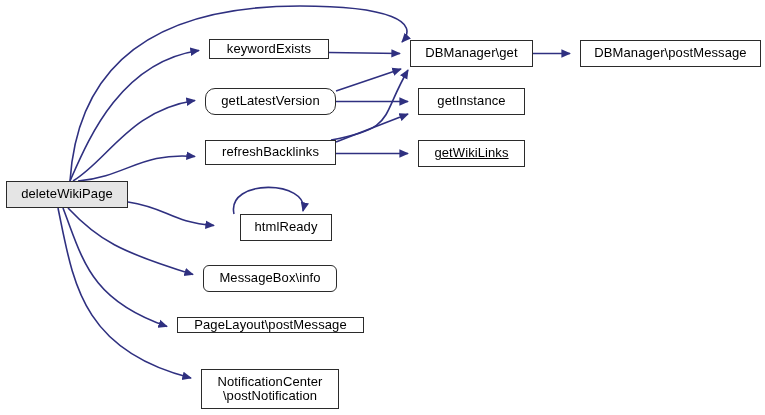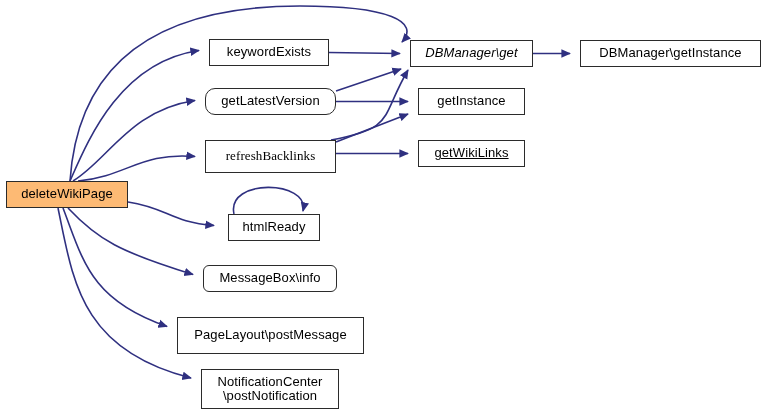--- a/index.html
+++ b/index.html
@@ -33,21 +33,21 @@
     line-height: 1.08;
     display: flex;
     align-items: center;
     justify-content: center;
     text-align: center;
     white-space: pre-line;
     letter-spacing: 0.1px;
     z-index: 2;
   }
   .node.root {
-    background: #fdba74;
+    background: #e5e5e5;
     border: 1px solid #2b2b2b;
   }
   .node .lbl {
     display: block;
     width: 100%;
     white-space: pre-line;
   }
 </style>
 </head>
 <body>
@@ -76,27 +76,27 @@
         <path d="M 336 101.5 L 408 101.5" marker-end="url(#arrow)"></path>
         <path d="M 331 140 C 396 128, 380 118, 408 70" marker-end="url(#arrow)"></path>
         <path d="M 336 142 L 408 114" marker-end="url(#arrow)"></path>
         <path d="M 336 153.5 L 408 153.5" marker-end="url(#arrow)"></path>
         <path d="M 234 214 C 226 178, 310 180, 303 211" marker-end="url(#arrow)"></path>
       </g>
   </svg>
 
   <div id="nodes">
       <div class="node root" style="left: 6px; top: 181px; width: 122px; height: 27px;"><span class="lbl">deleteWikiPage</span></div>
-      <div class="node" style="left: 209px; top: 39px; width: 120px; height: 27px;"><span class="lbl">keywordExists</span></div>
-      <div class="node" style="left: 410px; top: 40px; width: 123px; height: 27px; font-style: italic;"><span class="lbl">DBManager\get</span></div>
-      <div class="node" style="left: 580px; top: 40px; width: 181px; height: 27px;"><span class="lbl">DBManager\getInstance</span></div>
+      <div class="node" style="left: 209px; top: 39px; width: 120px; height: 20px;"><span class="lbl">keywordExists</span></div>
+      <div class="node" style="left: 410px; top: 40px; width: 123px; height: 27px;"><span class="lbl">DBManager\get</span></div>
+      <div class="node" style="left: 580px; top: 40px; width: 181px; height: 27px;"><span class="lbl">DBManager\postMessage</span></div>
       <div class="node" style="left: 205px; top: 88px; width: 131px; height: 27px; border-radius: 10px;"><span class="lbl">getLatestVersion</span></div>
       <div class="node" style="left: 418px; top: 88px; width: 107px; height: 27px;"><span class="lbl">getInstance</span></div>
-      <div class="node" style="left: 205px; top: 140px; width: 131px; height: 33px; font-family: Liberation Serif, serif;"><span class="lbl">refreshBacklinks</span></div>
+      <div class="node" style="left: 205px; top: 140px; width: 131px; height: 25px;"><span class="lbl">refreshBacklinks</span></div>
       <div class="node" style="left: 418px; top: 140px; width: 107px; height: 27px; text-decoration: underline;"><span class="lbl">getWikiLinks</span></div>
-      <div class="node" style="left: 228px; top: 214px; width: 92px; height: 27px;"><span class="lbl">htmlReady</span></div>
+      <div class="node" style="left: 240px; top: 214px; width: 92px; height: 27px;"><span class="lbl">htmlReady</span></div>
       <div class="node" style="left: 203px; top: 265px; width: 134px; height: 27px; border-radius: 6px;"><span class="lbl">MessageBox\info</span></div>
-      <div class="node" style="left: 177px; top: 317px; width: 187px; height: 37px;"><span class="lbl">PageLayout\postMessage</span></div>
+      <div class="node" style="left: 177px; top: 317px; width: 187px; height: 16px;"><span class="lbl">PageLayout\postMessage</span></div>
       <div class="node" style="left: 201px; top: 369px; width: 138px; height: 40px;"><span class="lbl">NotificationCenter
 \postNotification</span></div>
     </div>
 
 </div>
 
 </body></html>

